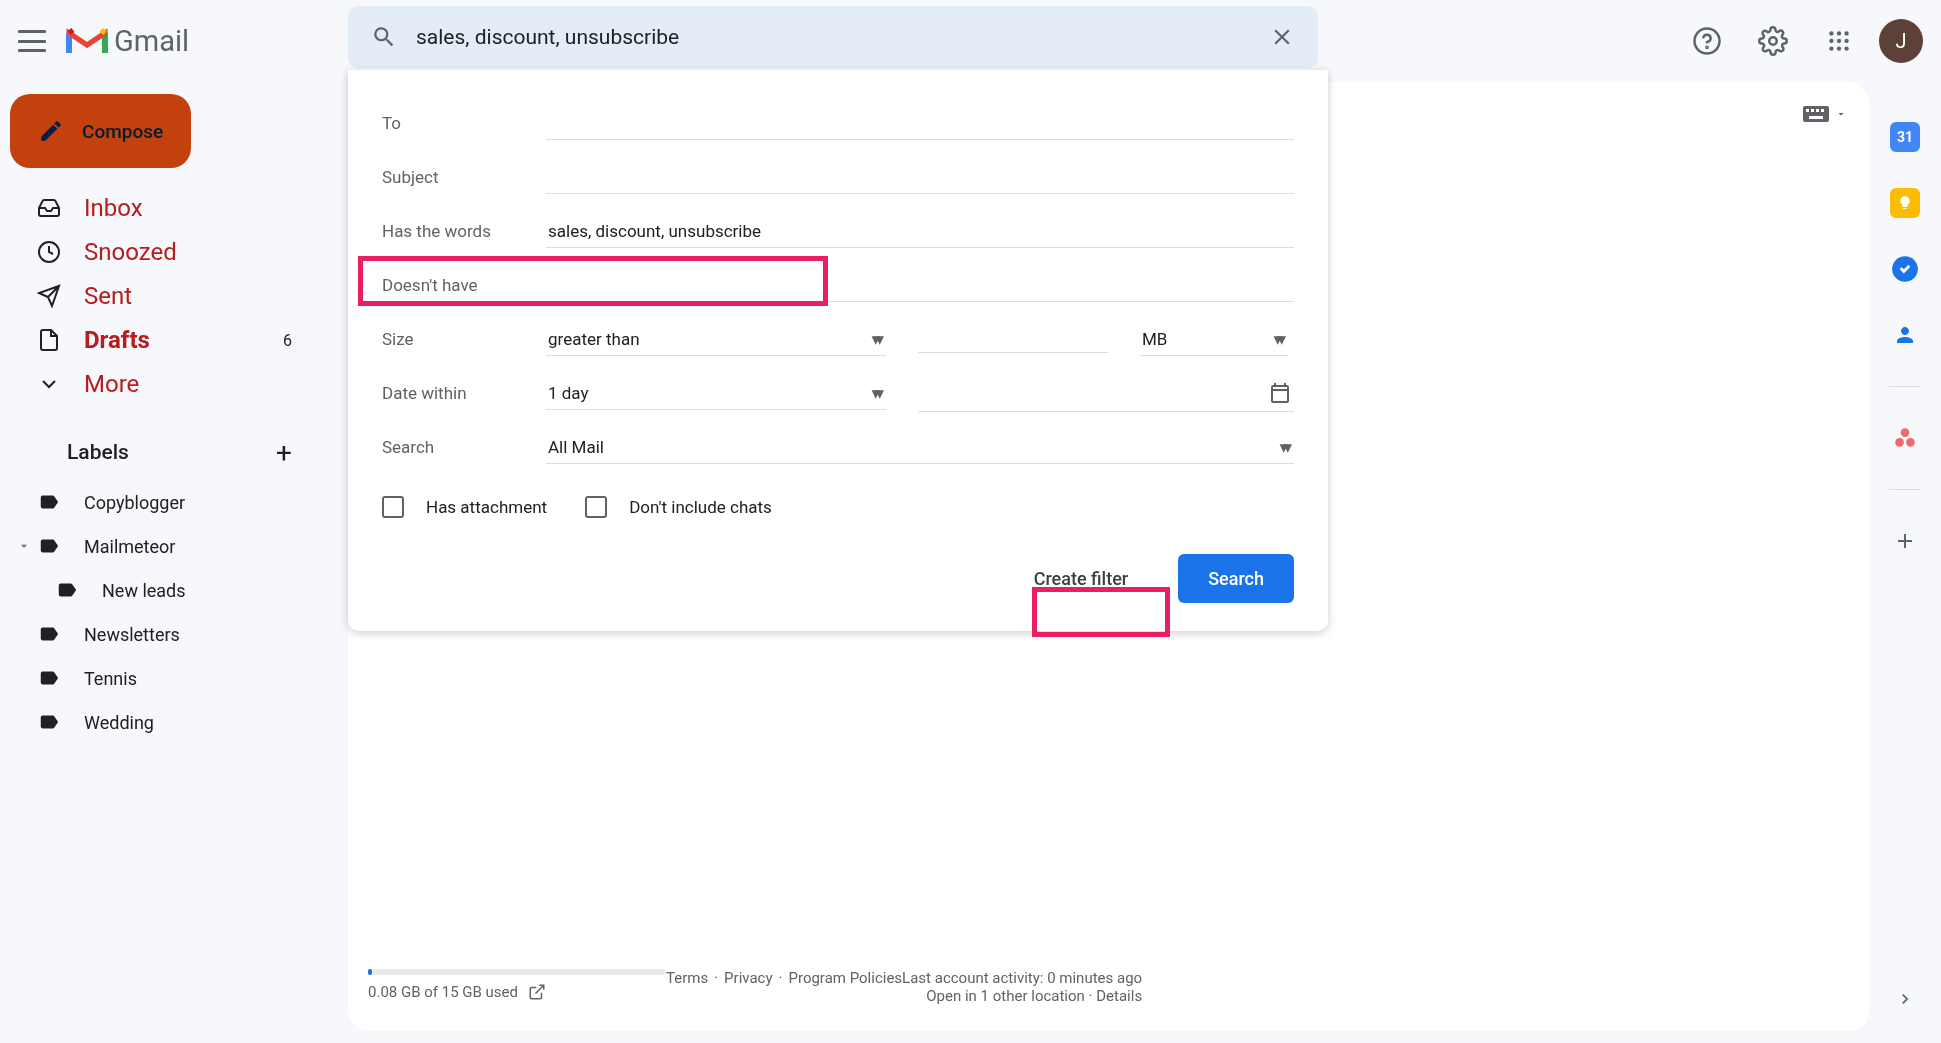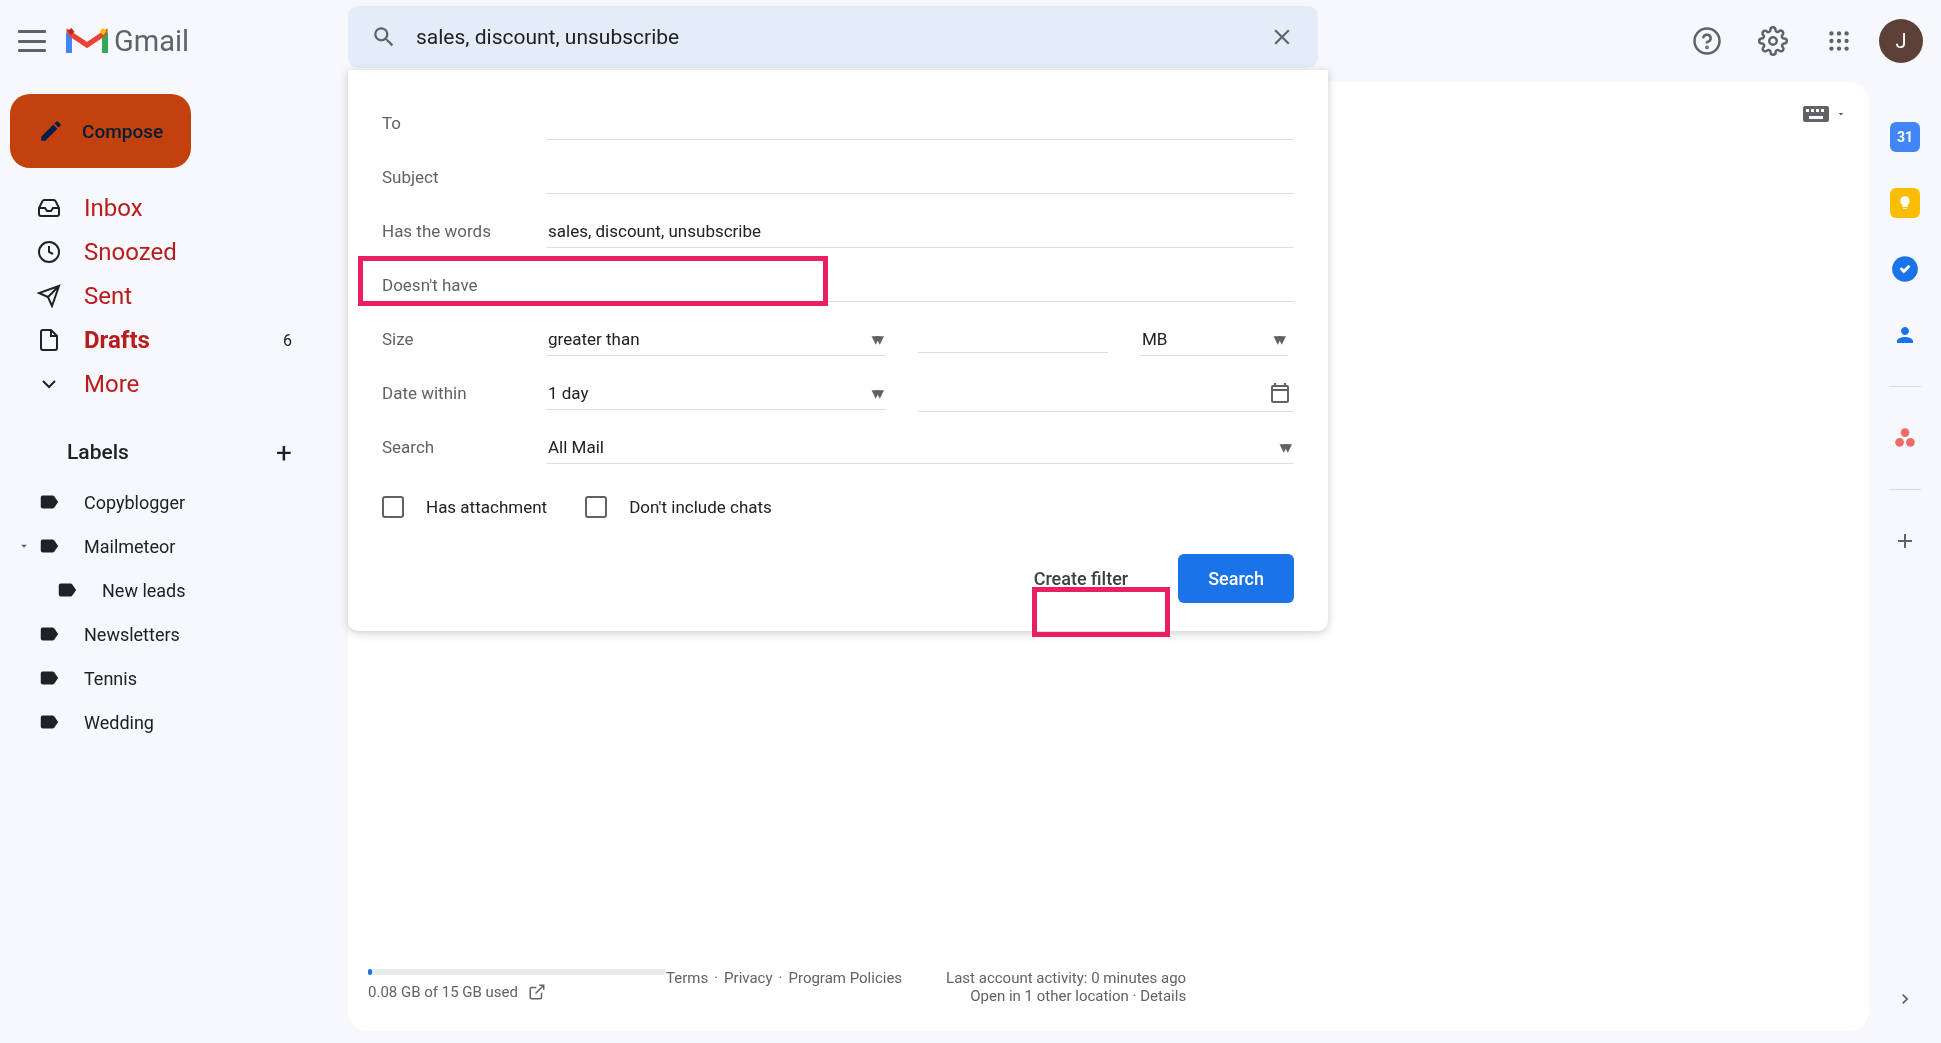--- a/index.html
+++ b/index.html
@@ -73,21 +73,21 @@
 
 
 .hl-box { position: absolute; border: 5px solid #e91e63; pointer-events: none; z-index: 20; }
 
 
 .footer { position: absolute; bottom: 26px; left: 20px; right: 20px; display: flex; justify-content: flex-start; font-size: 15px; color: #5f6368; }
 .footer-left { display: flex; flex-direction: column; gap: 8px; }
 .storage-bar { width: 298px; height: 6px; background: #e8eaed; border-radius: 3px; }
 .storage-used { width: 4px; height: 100%; background: #1a73e8; border-radius: 3px; }
 .footer-center { display: flex; gap: 6px; }
-.footer-right { text-align: right; margin-left: 44px; }
+.footer-right { text-align: right; }
 .footer a { color: #5f6368; text-decoration: none; }
 
 
 .side-panel { position: absolute; right: 0; top: 98px; width: 72px; display: flex; flex-direction: column; align-items: center; gap: 36px; padding-top: 24px; }
 .side-icon { width: 30px; height: 30px; border-radius: 6px; display: flex; align-items: center; justify-content: center; cursor: pointer; }
 .side-sep { width: 32px; height: 1px; background: #dadce0; }
 .side-expand { position: absolute; bottom: 30px; right: 22px; width: 28px; height: 28px; cursor: pointer; display: flex; align-items: center; justify-content: center; }
 
 svg { display: block; }
 </style>

